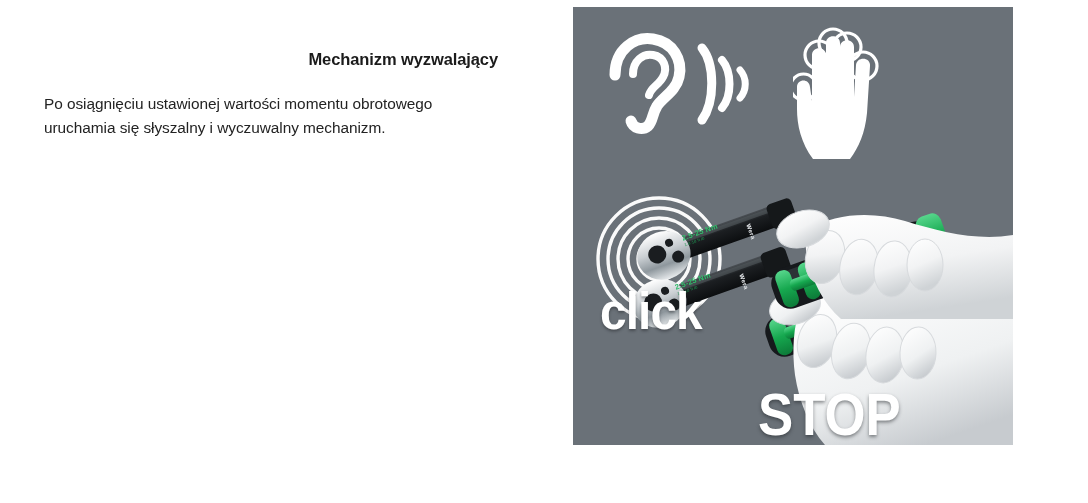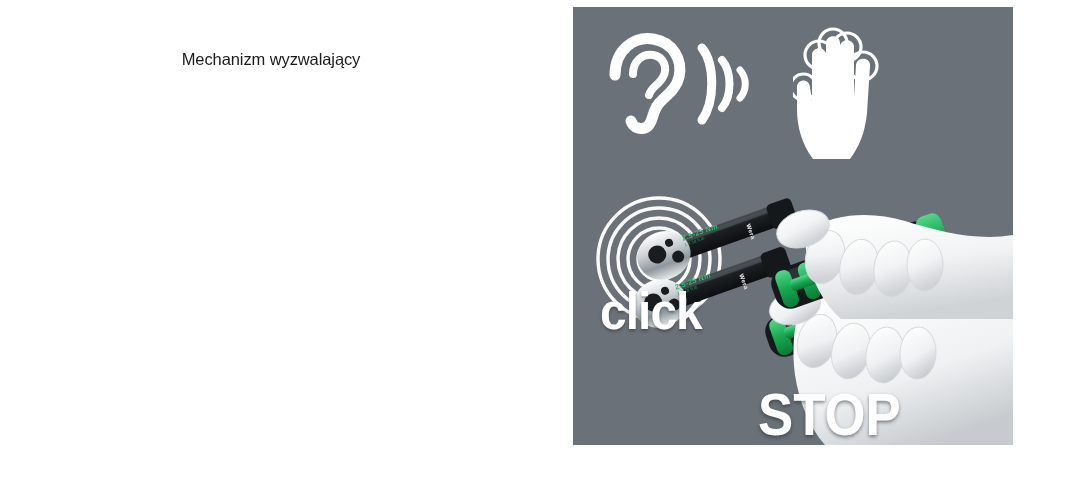--- a/index.html
+++ b/index.html
@@ -19,23 +19,23 @@
   
   .text-col {
     position: absolute;
     left: 44px;
     top: 50px;
     width: 470px;
   }
   .section-heading {
     font-family: "Liberation Sans", sans-serif;
     font-size: 16.5px;
-    font-weight: normal;
+    font-weight: bold;
     color: #1b1b1b;
-    text-align: center;
+    text-align: right;
     letter-spacing: -0.1px;
     margin: 0 0 22px 0;
     padding-right: 16px;
     line-height: 1.2;
   }
   .section-body {
     font-family: "Liberation Sans", sans-serif;
     font-size: 15.4px;
     font-weight: normal;
     color: #232323;
@@ -164,20 +164,24 @@
     white-space: nowrap;
   }
   .brand-a { left: 178px; top: 216px; transform: rotate(70deg); transform-origin: left top; }
   .brand-b { left: 171px; top: 266px; transform: rotate(70deg); transform-origin: left top; }
 </style>
 </head>
 <body>
 
 <div class="text-col">
   <h2 class="section-heading">Mechanizm wyzwalający</h2>
+  <p class="section-body">
+    <span class="line">Po osiągnięciu ustawionej wartości momentu obrotowego</span>
+    <span class="line">uruchamia się słyszalny i wyczuwalny mechanizm.</span>
+  </p>
 </div>
 
 <div class="panel">
   <div class="panel-stage">
 
     <div class="icon-ear">
       <svg viewBox="0 0 92 110" width="92" height="110">
         <g fill="none" stroke="#ffffff" stroke-width="11" stroke-linecap="round" stroke-linejoin="round">
           <path d="M14 48 C14 22, 34 9, 52 12 C72 15, 82 33, 78 50
                    C75 64, 62 70, 56 79 C51 87, 52 94, 47 99

